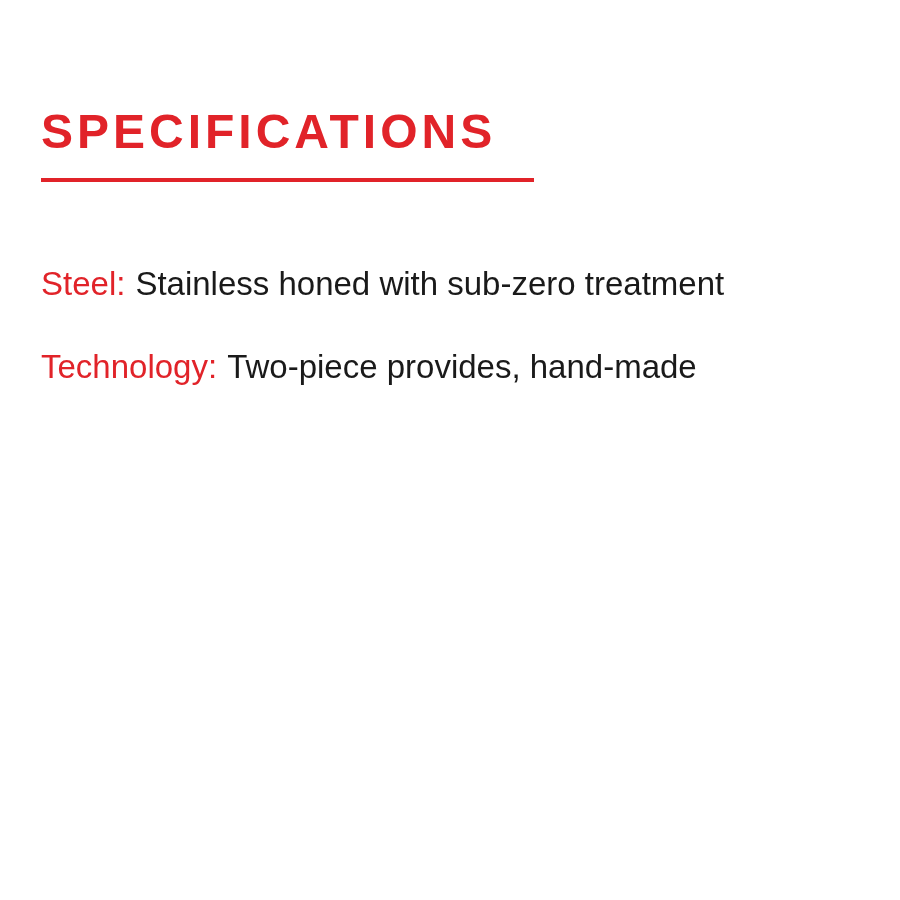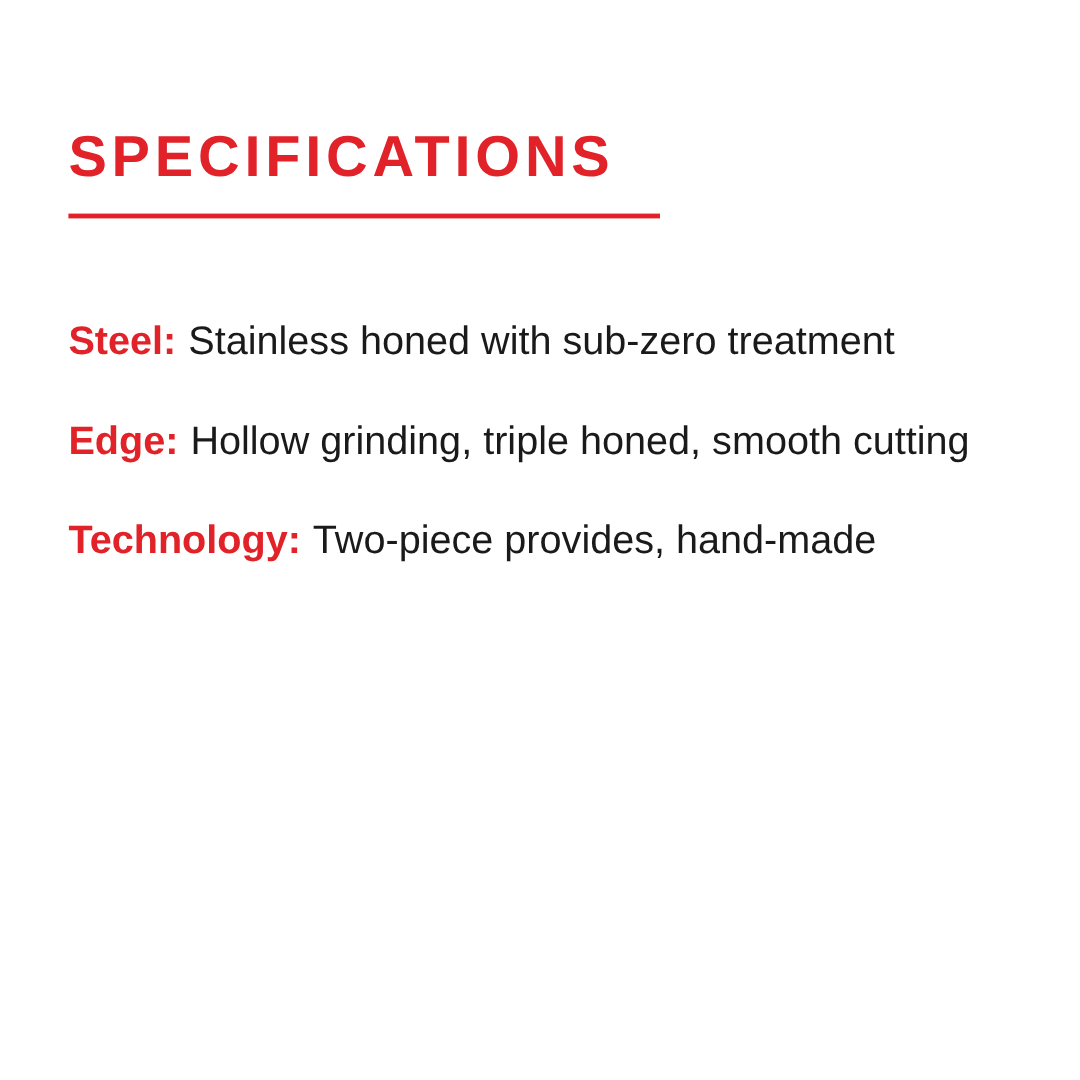--- a/index.html
+++ b/index.html
@@ -8,21 +8,21 @@
     background: #ffffff;
   }
   .page {
     position: relative;
     width: 900px;
     height: 900px;
     background: #ffffff;
     overflow: hidden;
     font-family: "Liberation Sans", sans-serif;
     box-sizing: border-box;
-    padding: 108px 50px 0 57px;
+    padding: 108px 50px 0 41px;
   }
   .heading {
     margin: 0;
     font-size: 48px;
     font-weight: 700;
     letter-spacing: 4px;
     line-height: 1.0;
     color: var(--accent);
   }
   .heading-underline {
@@ -39,43 +39,40 @@
   }
   .spec-item {
     margin: 0 0 30px 0;
     font-size: 33px;
     line-height: 1.6;
     color: var(--ink);
     font-weight: 500;
   }
   .spec-label {
     color: var(--accent);
-    font-weight: 700;
+    font-weight: 400;
     margin-right: 10px;
     text-align: center;
   }
 </style>
 </head>
 <body>
 
 <div class="page" style="background: rgb(255, 255, 255);">
 
   <h1 class="heading">SPECIFICATIONS</h1>
 
   <div class="heading-underline"></div>
 
   <div class="specs">
 
     <p class="spec-item">
       <span class="spec-label">Steel:</span><span>Stainless honed with sub-zero treatment</span>
     </p>
 
-    <p class="spec-item">
-      <span class="spec-label">Edge:</span><span>Hollow grinding, triple honed, smooth cutting</span>
-    </p>
 
     <p class="spec-item">
       <span class="spec-label">Technology:</span><span>Two-piece provides, hand-made</span>
     </p>
 
 
   </div>
 </div>
 
 </body></html>

